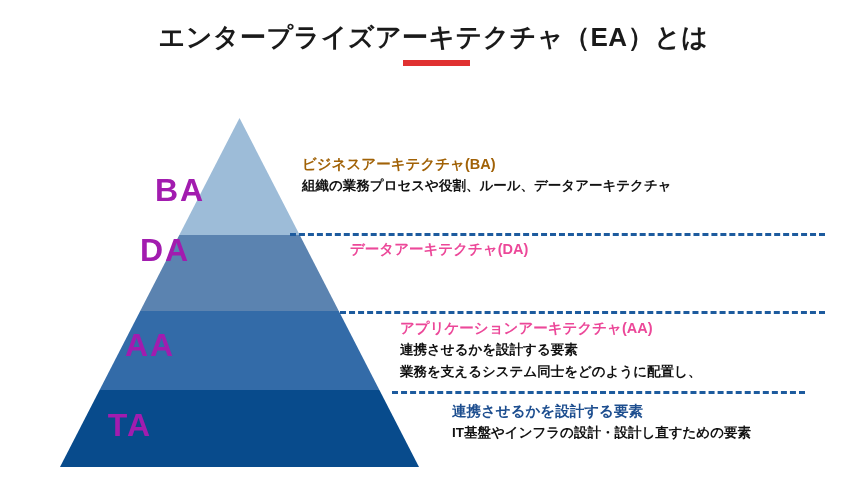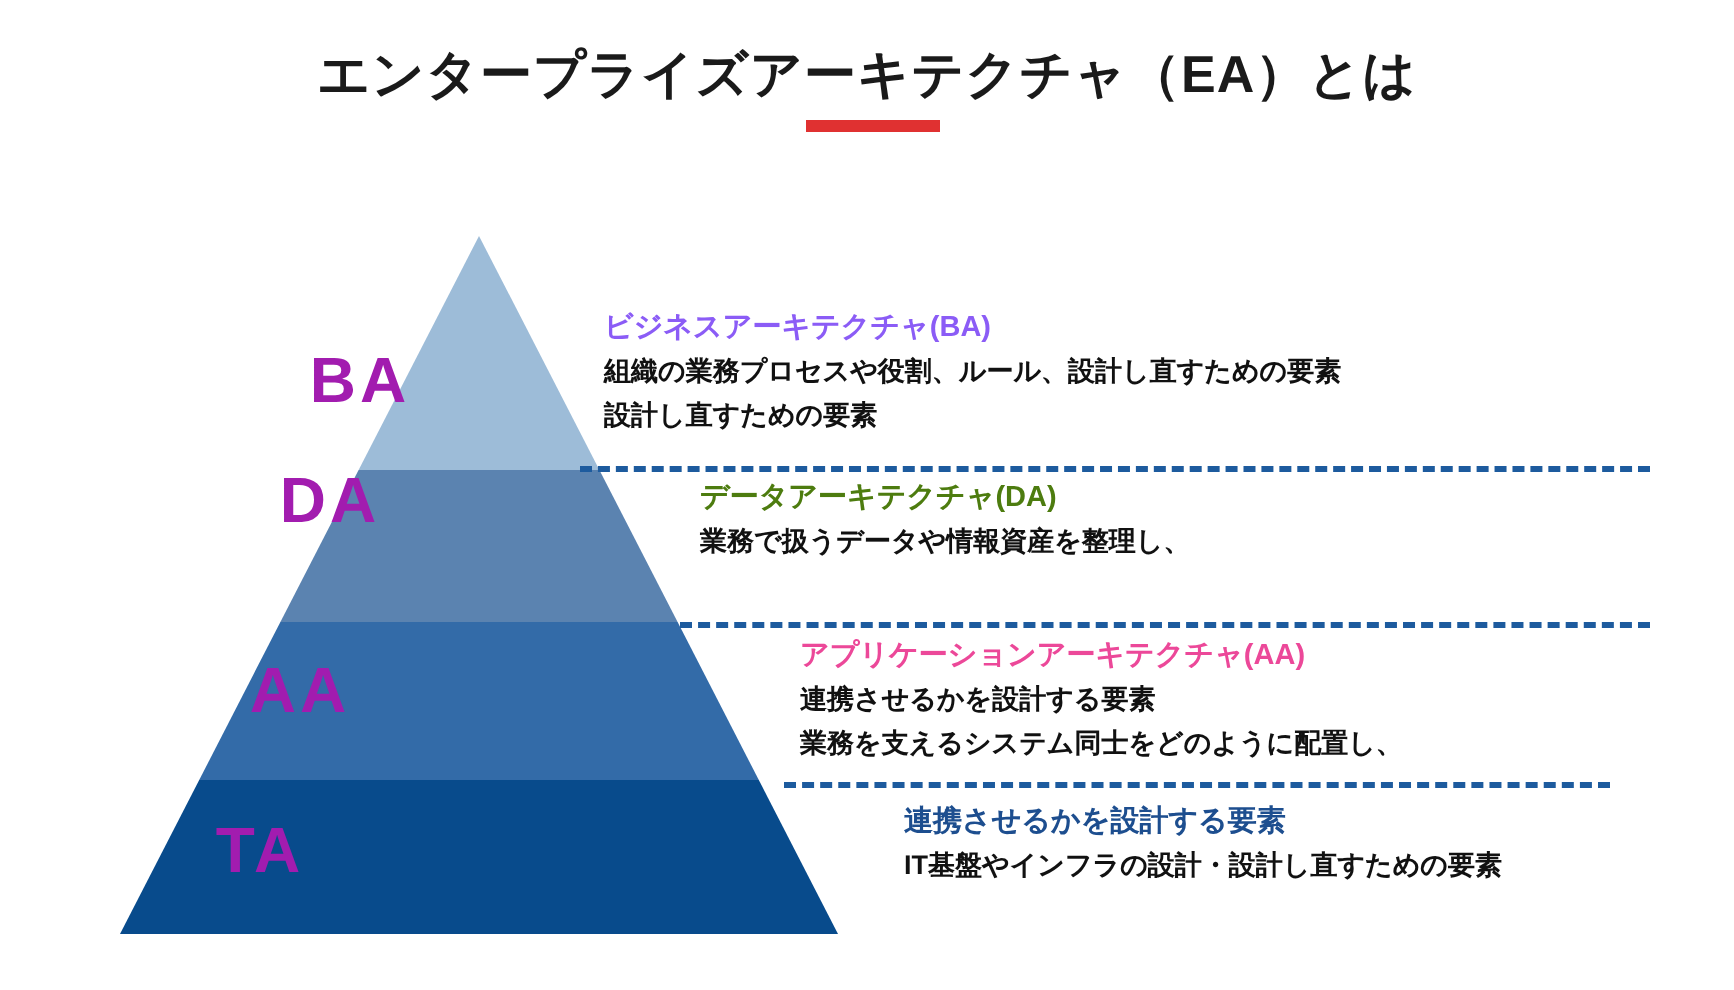--- a/index.html
+++ b/index.html
@@ -120,28 +120,26 @@
     <polygon points="39.6,272 319.4,272 359,349 0,349" fill="#084b8c"></polygon>
   </svg>
 </div>
 
 <div class="tier-label" id="tier-label-ba">BA</div>
 <div class="tier-label" id="tier-label-da">DA</div>
 <div class="tier-label" id="tier-label-aa">AA</div>
 <div class="tier-label" id="tier-label-ta">TA</div>
 
 <div class="desc" id="desc-ba">
-  <div class="desc-heading" style="color: #8b5cf6;">ビジネスアーキテクチャ(BA)</div>
-  <div class="desc-body">組織の業務プロセスや役割、ルール、設計し直すための要素</div>
-  <div class="desc-body">設計し直すための要素</div>
+  <div class="desc-heading" style="color: #a16207;">ビジネスアーキテクチャ(BA)</div>
+  <div class="desc-body">組織の業務プロセスや役割、ルール、データアーキテクチャ</div>
 </div>
 
 <div class="desc" id="desc-da">
-  <div class="desc-heading" style="color: #4d7c0f;">データアーキテクチャ(DA)</div>
-  <div class="desc-body">業務で扱うデータや情報資産を整理し、</div>
+  <div class="desc-heading" style="color: #ec4899;">データアーキテクチャ(DA)</div>
 </div>
 
 <div class="desc" id="desc-aa">
   <div class="desc-heading" style="color: #ec4899;">アプリケーションアーキテクチャ(AA)</div>
   <div class="desc-body">連携させるかを設計する要素</div>
   <div class="desc-body">業務を支えるシステム同士をどのように配置し、</div>
 </div>
 
 <div class="desc" id="desc-ta">
   <div class="desc-heading" style="color: rgb(29, 78, 143);">連携させるかを設計する要素</div>

